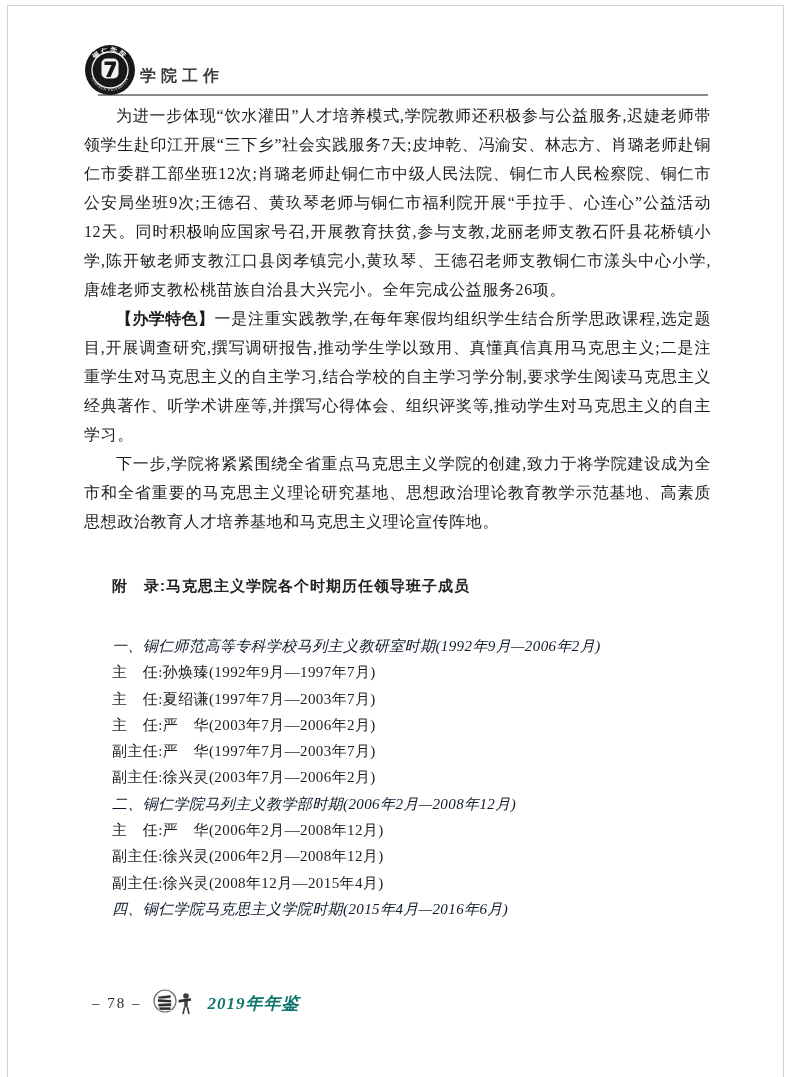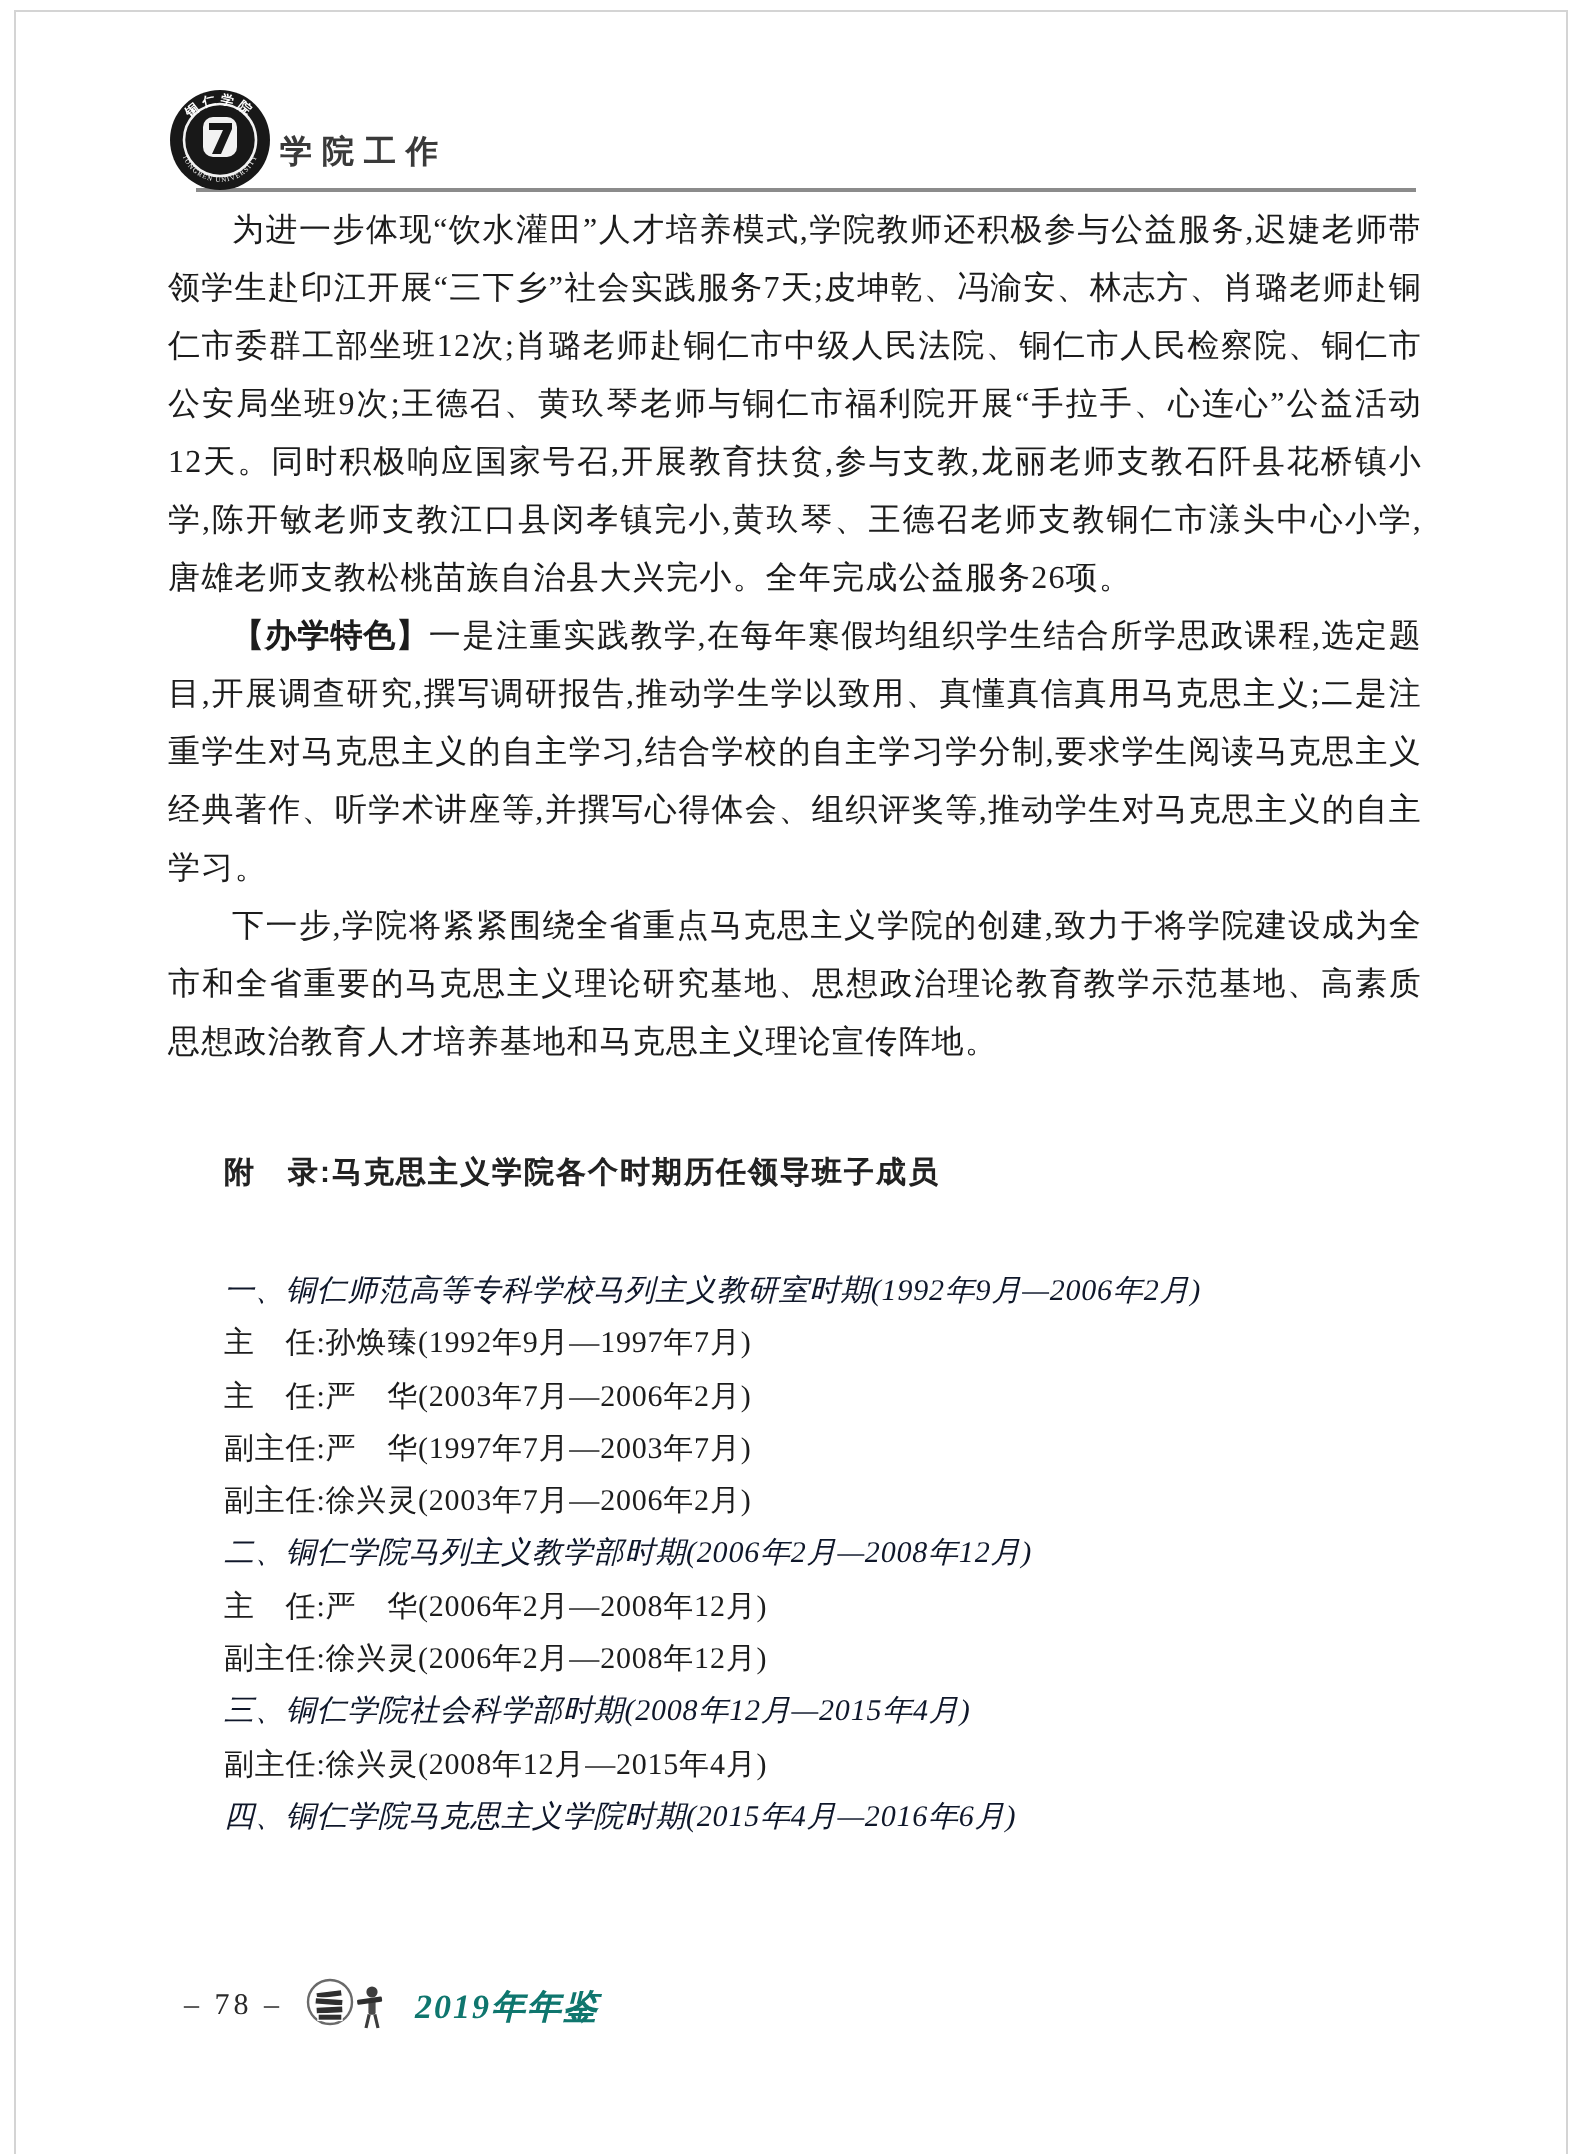--- a/index.html
+++ b/index.html
@@ -78,27 +78,27 @@
   <p class="para indent">为进一步体现“饮水灌田”人才培养模式,学院教师还积极参与公益服务,迟婕老师带领学生赴印江开展“三下乡”社会实践服务7天;皮坤乾、冯渝安、林志方、肖璐老师赴铜仁市委群工部坐班12次;肖璐老师赴铜仁市中级人民法院、铜仁市人民检察院、铜仁市公安局坐班9次;王德召、黄玖琴老师与铜仁市福利院开展“手拉手、心连心”公益活动12天。同时积极响应国家号召,开展教育扶贫,参与支教,龙丽老师支教石阡县花桥镇小学,陈开敏老师支教江口县闵孝镇完小,黄玖琴、王德召老师支教铜仁市漾头中心小学,唐雄老师支教松桃苗族自治县大兴完小。全年完成公益服务26项。</p>
   <p class="para indent"><span class="bold-label">【办学特色】</span><span>一是注重实践教学,在每年寒假均组织学生结合所学思政课程,选定题目,开展调查研究,撰写调研报告,推动学生学以致用、真懂真信真用马克思主义;二是注重学生对马克思主义的自主学习,结合学校的自主学习学分制,要求学生阅读马克思主义经典著作、听学术讲座等,并撰写心得体会、组织评奖等,推动学生对马克思主义的自主学习。</span></p>
   <p class="para indent">下一步,学院将紧紧围绕全省重点马克思主义学院的创建,致力于将学院建设成为全市和全省重要的马克思主义理论研究基地、思想政治理论教育教学示范基地、高素质思想政治教育人才培养基地和马克思主义理论宣传阵地。</p>
 </div>
 
 <div class="appendix">
   <div class="appendix-title">附　录:马克思主义学院各个时期历任领导班子成员</div>
   <div class="entries">
     <div class="entry section">一、铜仁师范高等专科学校马列主义教研室时期(1992年9月—2006年2月)</div>
     <div class="entry item">主　任:孙焕臻(1992年9月—1997年7月)</div>
+    <div class="entry item">主　任:夏绍谦(1997年7月—2003年7月)</div>
     <div class="entry item">主　任:严　华(2003年7月—2006年2月)</div>
     <div class="entry item">副主任:严　华(1997年7月—2003年7月)</div>
     <div class="entry item">副主任:徐兴灵(2003年7月—2006年2月)</div>
     <div class="entry section">二、铜仁学院马列主义教学部时期(2006年2月—2008年12月)</div>
     <div class="entry item">主　任:严　华(2006年2月—2008年12月)</div>
     <div class="entry item">副主任:徐兴灵(2006年2月—2008年12月)</div>
-    <div class="entry section">三、铜仁学院社会科学部时期(2008年12月—2015年4月)</div>
     <div class="entry item">副主任:徐兴灵(2008年12月—2015年4月)</div>
     <div class="entry section">四、铜仁学院马克思主义学院时期(2015年4月—2016年6月)</div>
   </div>
 </div>
 
 <div class="footer">
   <span class="page-num">– 78 –</span>
   <span class="footer-art">
     <svg viewBox="0 0 48 30" width="48" height="30" aria-hidden="true">
       <circle cx="14" cy="13" r="11" fill="none" stroke="#6a6a6a" stroke-width="1.2"></circle>

